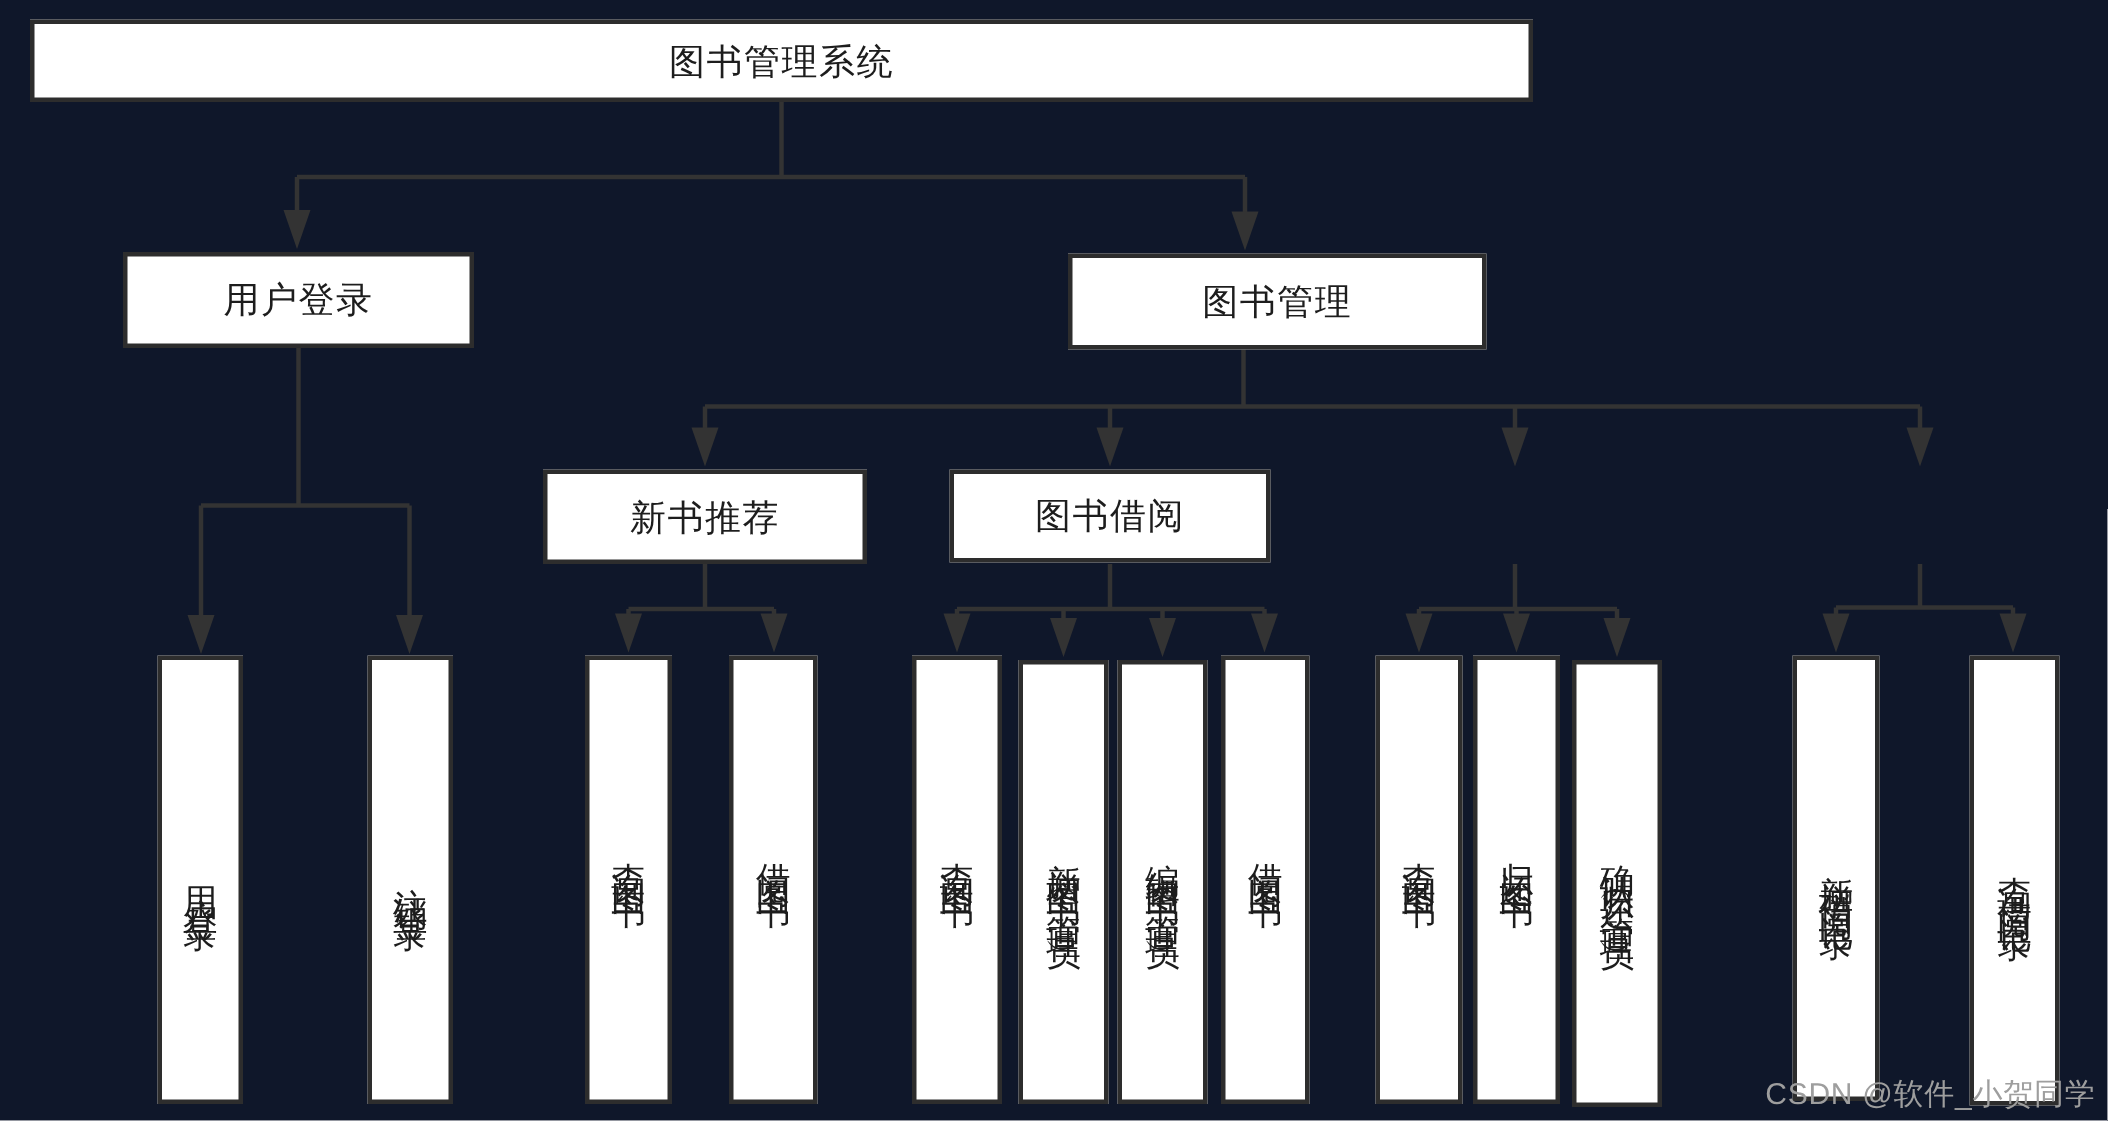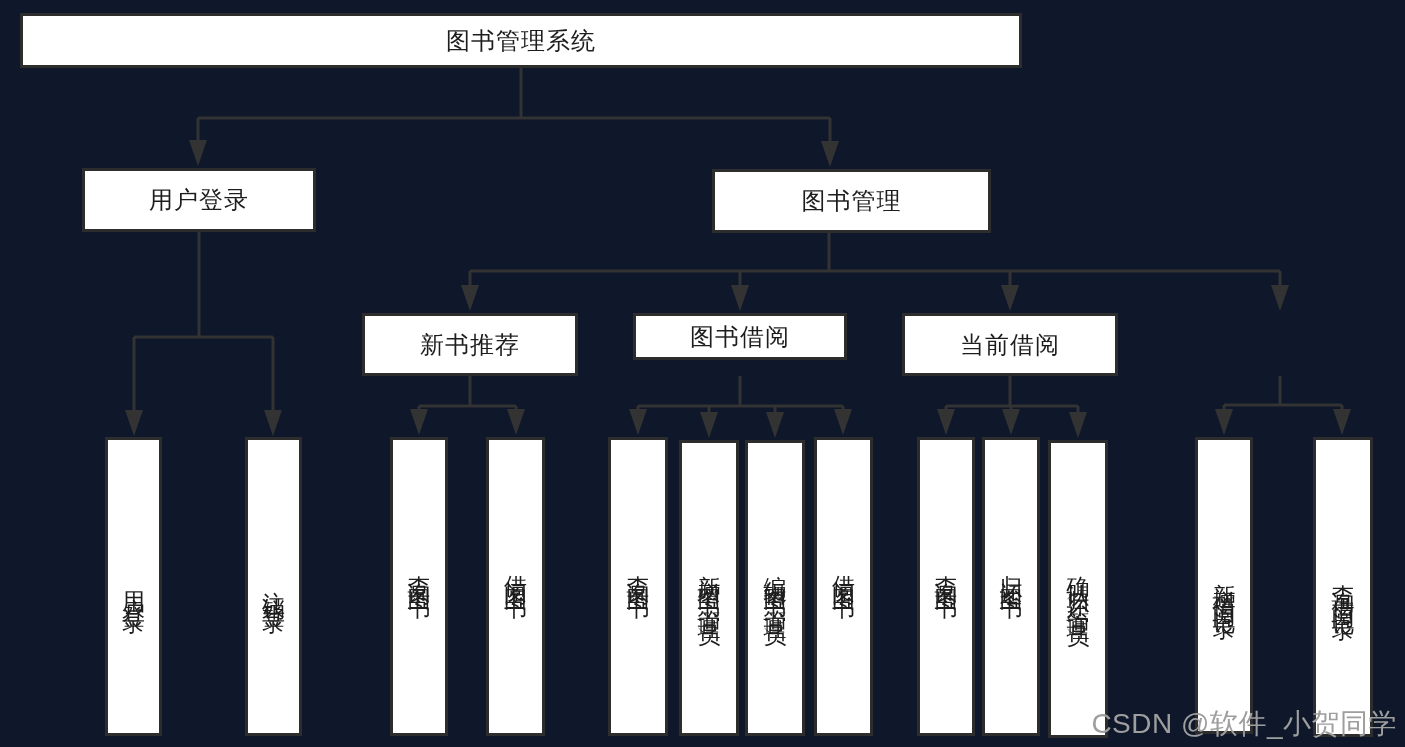--- a/index.html
+++ b/index.html
@@ -14,21 +14,21 @@
   }
   .bx.h{font-size:24px;letter-spacing:1px;}
   .bx.h .htext{white-space:nowrap;}
   .bx.v{font-size:23px;}
   .vtext{
     writing-mode:vertical-rl;text-orientation:mixed;
     letter-spacing:7px;line-height:1;
   }
   .bx.v.hi{padding-bottom:32px;} 
   .watermark{
-    position:absolute;right:8px;bottom:4px;font-size:28px;letter-spacing:0.5px;
+    position:absolute;right:8px;bottom:4px;font-size:20px;letter-spacing:0.5px;
     color:#9e9e9e;z-index:5;white-space:nowrap;
   }
 </style>
 </head>
 <body>
 
 <div class="canvas">
 
   <svg class="wires" width="1405" height="747" viewBox="0 0 1405 747">
     <g stroke="#333333" stroke-width="3" fill="none">
@@ -77,25 +77,22 @@
   <div class="bx h" style="left:82px;top:168px;width:234px;height:64px;">
     <span class="htext">用户登录</span>
   </div>
   <div class="bx h" style="left:712px;top:169px;width:279px;height:64px;">
     <span class="htext">图书管理</span>
   </div>
 
   <div class="bx h" style="left:362px;top:313px;width:216px;height:63px;">
     <span class="htext">新书推荐</span>
   </div>
-  <div class="bx h" style="left:633px;top:313px;width:214px;height:47px;">
+  <div class="bx h" style="left:633px;top:313px;width:214px;height:62px;">
     <span class="htext">图书借阅</span>
-  </div>
-  <div class="bx h" style="left:902px;top:313px;width:216px;height:63px;">
-    <span class="htext">当前借阅</span>
   </div>
 
   <div class="bx v" style="left:105px;top:437px;width:57px;height:299px;">
     <span class="vtext">用户登录</span>
   </div>
   <div class="bx v" style="left:245px;top:437px;width:57px;height:299px;">
     <span class="vtext">注销登录</span>
   </div>
 
   <div class="bx v hi" style="left:390px;top:437px;width:58px;height:299px;">

